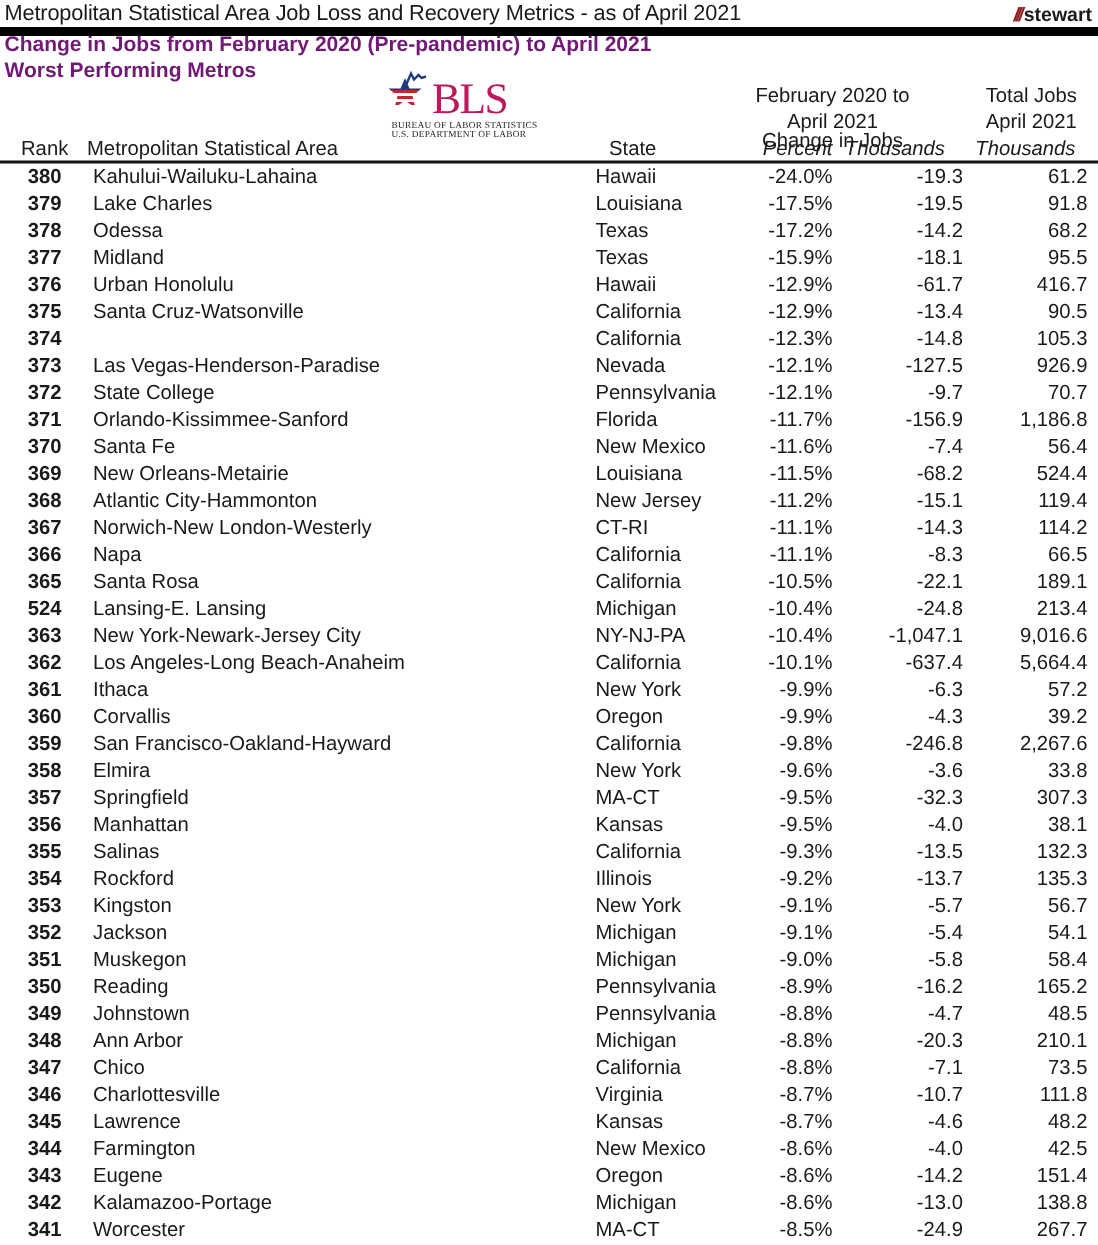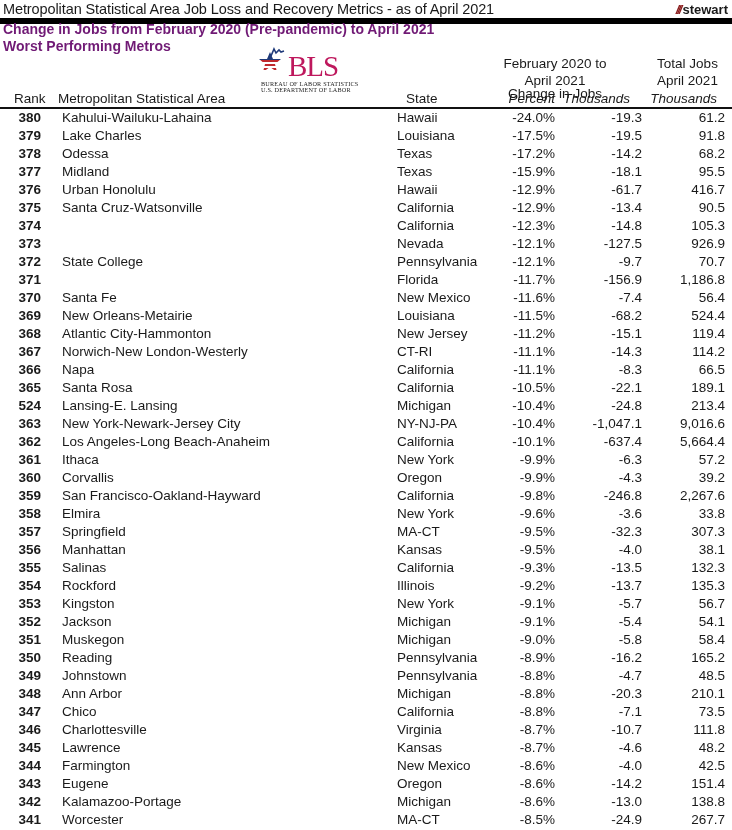--- a/index.html
+++ b/index.html
@@ -147,35 +147,37 @@
     </div>
     <div class="row">
       <span class="c-rank">374</span>
       <span class="c-state">California</span>
       <span class="c-pct">-12.3%</span>
       <span class="c-thou">-14.8</span>
       <span class="c-total">105.3</span>
     </div>
     <div class="row">
       <span class="c-rank">373</span>
+      <span class="c-name">Las Vegas-Henderson-Paradise</span>
       <span class="c-state">Nevada</span>
       <span class="c-pct">-12.1%</span>
       <span class="c-thou">-127.5</span>
       <span class="c-total">926.9</span>
     </div>
     <div class="row">
       <span class="c-rank">372</span>
       <span class="c-name">State College</span>
       <span class="c-state">Pennsylvania</span>
       <span class="c-pct">-12.1%</span>
       <span class="c-thou">-9.7</span>
       <span class="c-total">70.7</span>
     </div>
     <div class="row">
       <span class="c-rank">371</span>
+      <span class="c-name">Orlando-Kissimmee-Sanford</span>
       <span class="c-state">Florida</span>
       <span class="c-pct">-11.7%</span>
       <span class="c-thou">-156.9</span>
       <span class="c-total">1,186.8</span>
     </div>
     <div class="row">
       <span class="c-rank">370</span>
       <span class="c-name">Santa Fe</span>
       <span class="c-state">New Mexico</span>
       <span class="c-pct">-11.6%</span>

